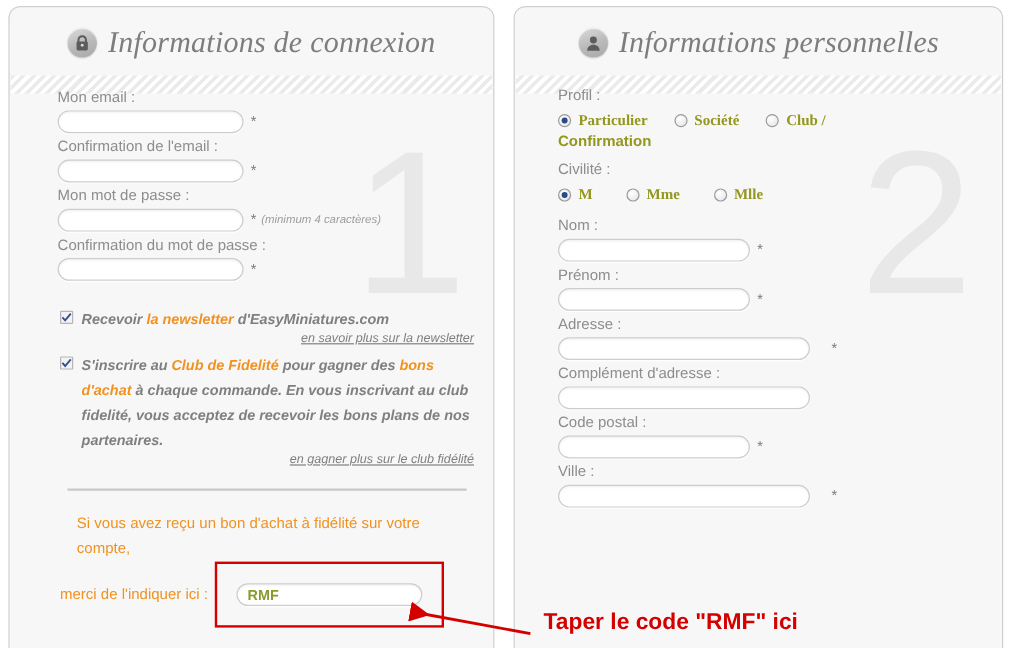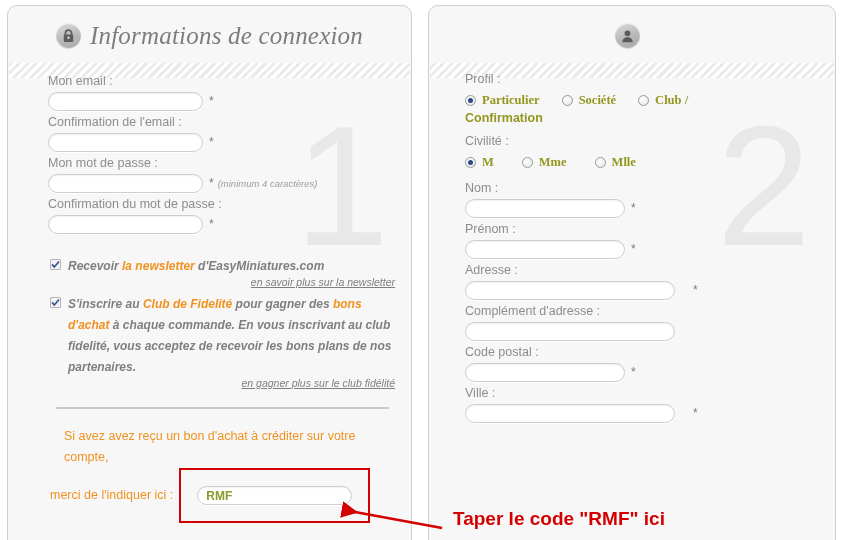--- a/index.html
+++ b/index.html
@@ -327,21 +327,21 @@
             <span class="check-text">
               <span>S'inscrire au </span><span class="hl">Club de Fidelité</span><span> pour gagner des </span><span class="hl">bons d'achat</span><span> à chaque commande. En vous inscrivant au club fidelité, vous acceptez de recevoir les bons plans de nos partenaires.</span>
             </span>
           </div>
           <span class="more-link">en gagner plus sur le club fidélité</span>
         </div>
 
         <div class="sep-line"></div>
 
         <div class="voucher">
-          <div style="padding-left:14px;">Si avez avez reçu un bon d'achat à créditer sur votre compte,</div>
+          <div style="padding-left:14px;">Si vous avez reçu un bon d'achat à fidélité sur votre compte,</div>
           <div class="voucher-line2">
             <span>merci de l'indiquer ici :</span>
             <span class="voucher-box">
               <input class="txt" id="voucher-input" type="text" value="RMF" style="">
             </span>
           </div>
         </div>
 
       </div>
     </div>
@@ -350,20 +350,21 @@
   <div class="panel" id="panel-right">
     <div class="panel-inner">
 
       <div class="panel-header">
         <span class="header-icon">
           <svg width="13" height="14" viewBox="0 0 13 14">
             <circle cx="6.5" cy="4.3" r="2.9" fill="#5c5c5c"></circle>
             <path d="M1.3 13.2c0-3 2.3-4.9 5.2-4.9s5.2 1.9 5.2 4.9z" fill="#5c5c5c"></path>
           </svg>
         </span>
+        <span class="panel-title">Informations personnelles</span>
       </div>
       <div class="hatch"></div>
 
       <div class="watermark" id="watermark-2">2</div>
 
       <div class="form-body">
 
         <div class="radio-group">
           <span class="field-label">Profil :</span>
           <div class="radio-row">

